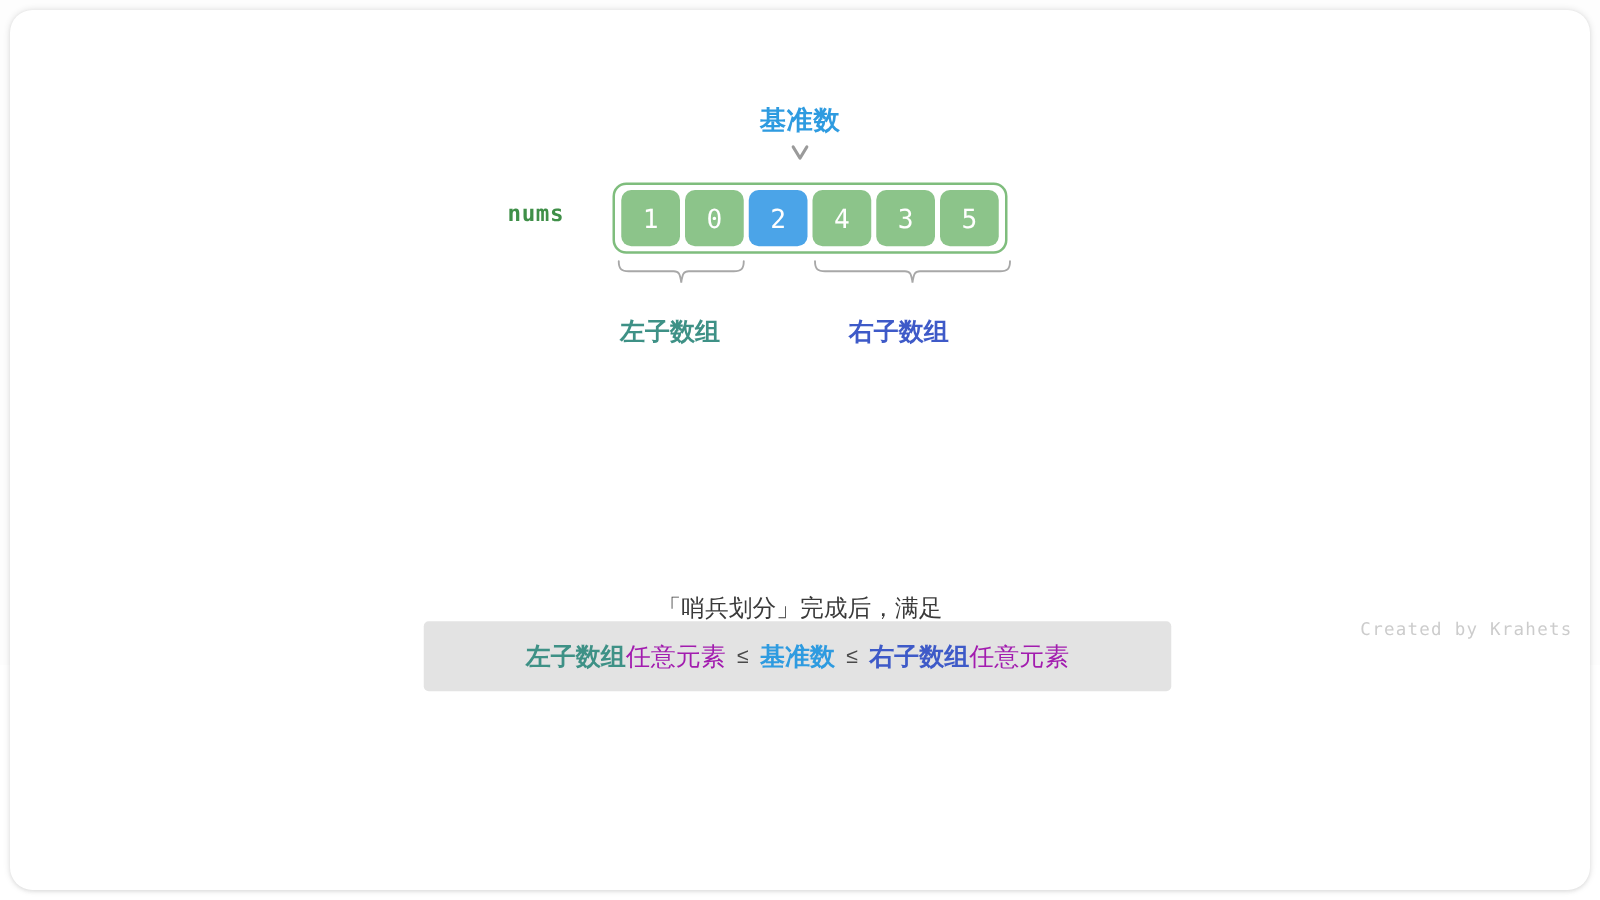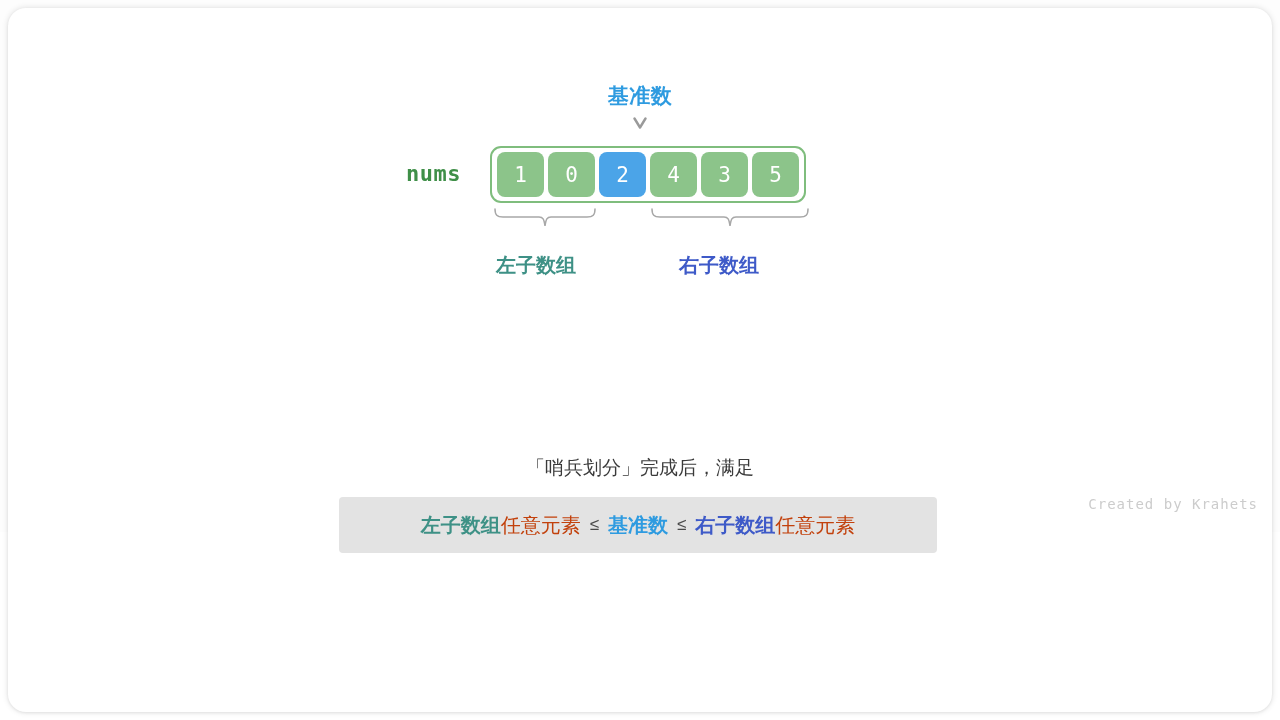--- a/index.html
+++ b/index.html
@@ -56,21 +56,21 @@
     line-height: 1;
   }
   .pivot-arrow svg { display: inline-block; vertical-align: middle; }
 
   
   .nums-label {
     position: absolute;
     left: 406px;
     top: 161px;
     font-family: "DejaVu Sans Mono", "Liberation Mono", monospace;
-    font-size: 22px;
+    font-size: 18px;
     font-weight: bold;
     color: #3f8f48;
     letter-spacing: 0.5px;
   }
 
   
   .array-box {
     position: absolute;
     left: 490px;
     top: 146px;
@@ -109,21 +109,21 @@
     font-weight: bold;
     white-space: nowrap;
   }
   .sub-label.left  { color: #3e9186; left: 496px; top: 252px; }
   .sub-label.right { color: #3e5ac8; left: 679px; top: 252px; }
 
   
   .statement {
     position: absolute;
     left: 0;
-    top: 455px;
+    top: 474px;
     width: 1280px;
     text-align: center;
     font-size: 19px;
     color: #3a3a3a;
   }
 
   .formula-box {
     position: absolute;
     left: 339px;
     top: 497px;
@@ -135,21 +135,21 @@
     align-items: center;
     justify-content: center;
     box-sizing: border-box;
     font-size: 20px;
     color: #3a3a3a;
     white-space: nowrap;
   }
   .f-left   { color: #3e9186; font-weight: bold; }
   .f-pivot  { color: #2e9be0; font-weight: bold; }
   .f-right  { color: #3e5ac8; font-weight: bold; }
-  .f-plain  { color: #c2410c; }
+  .f-plain  { color: #a21caf; }
   .f-op     { color: #4a4a4a; padding: 0 9px; font-size: 17px; }
 
   
   .watermark {
     position: absolute;
     right: 22px;
     bottom: 20px;
     font-family: "DejaVu Sans Mono", "Liberation Mono", monospace;
     font-size: 14px;
     color: #cccccc;

